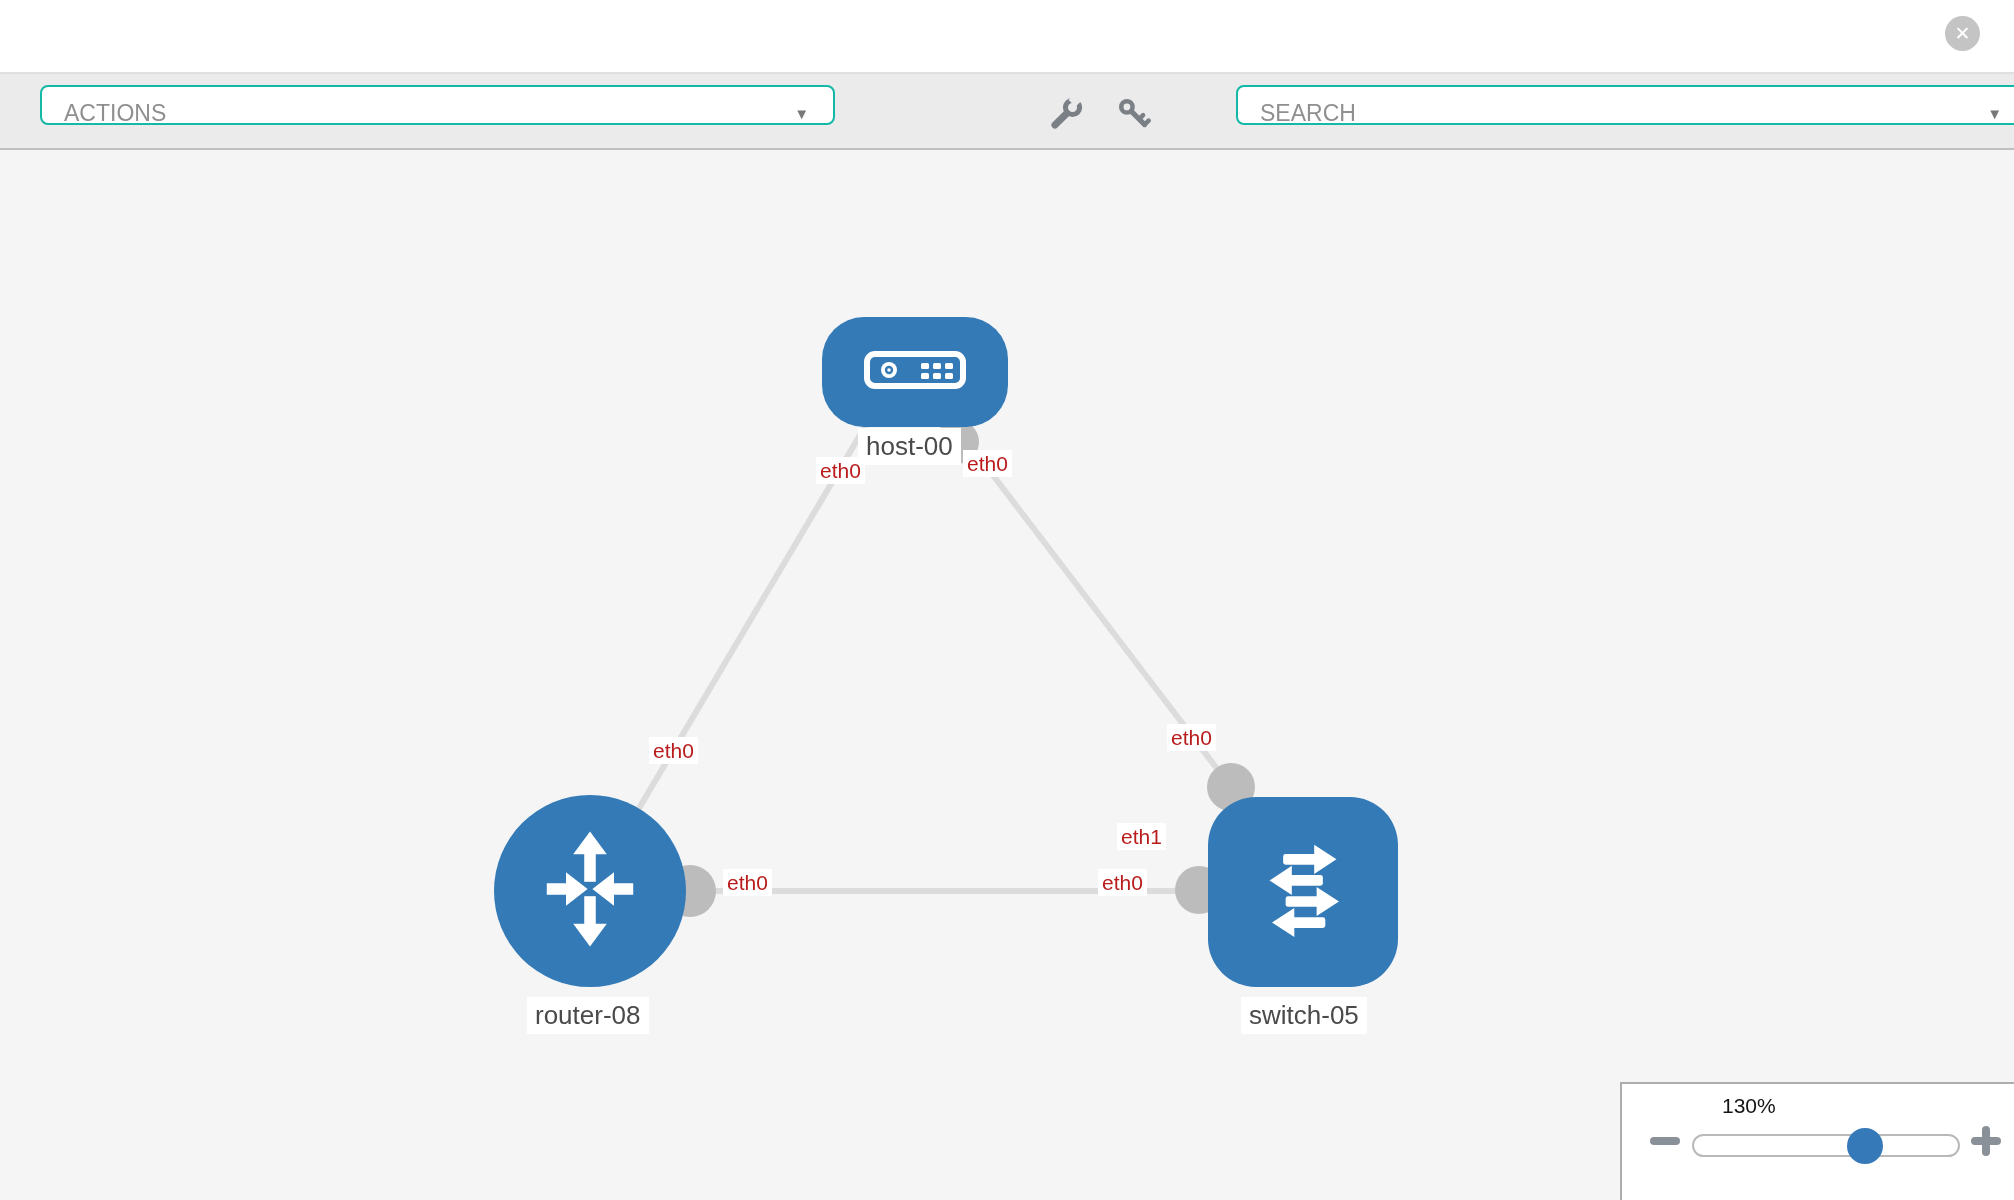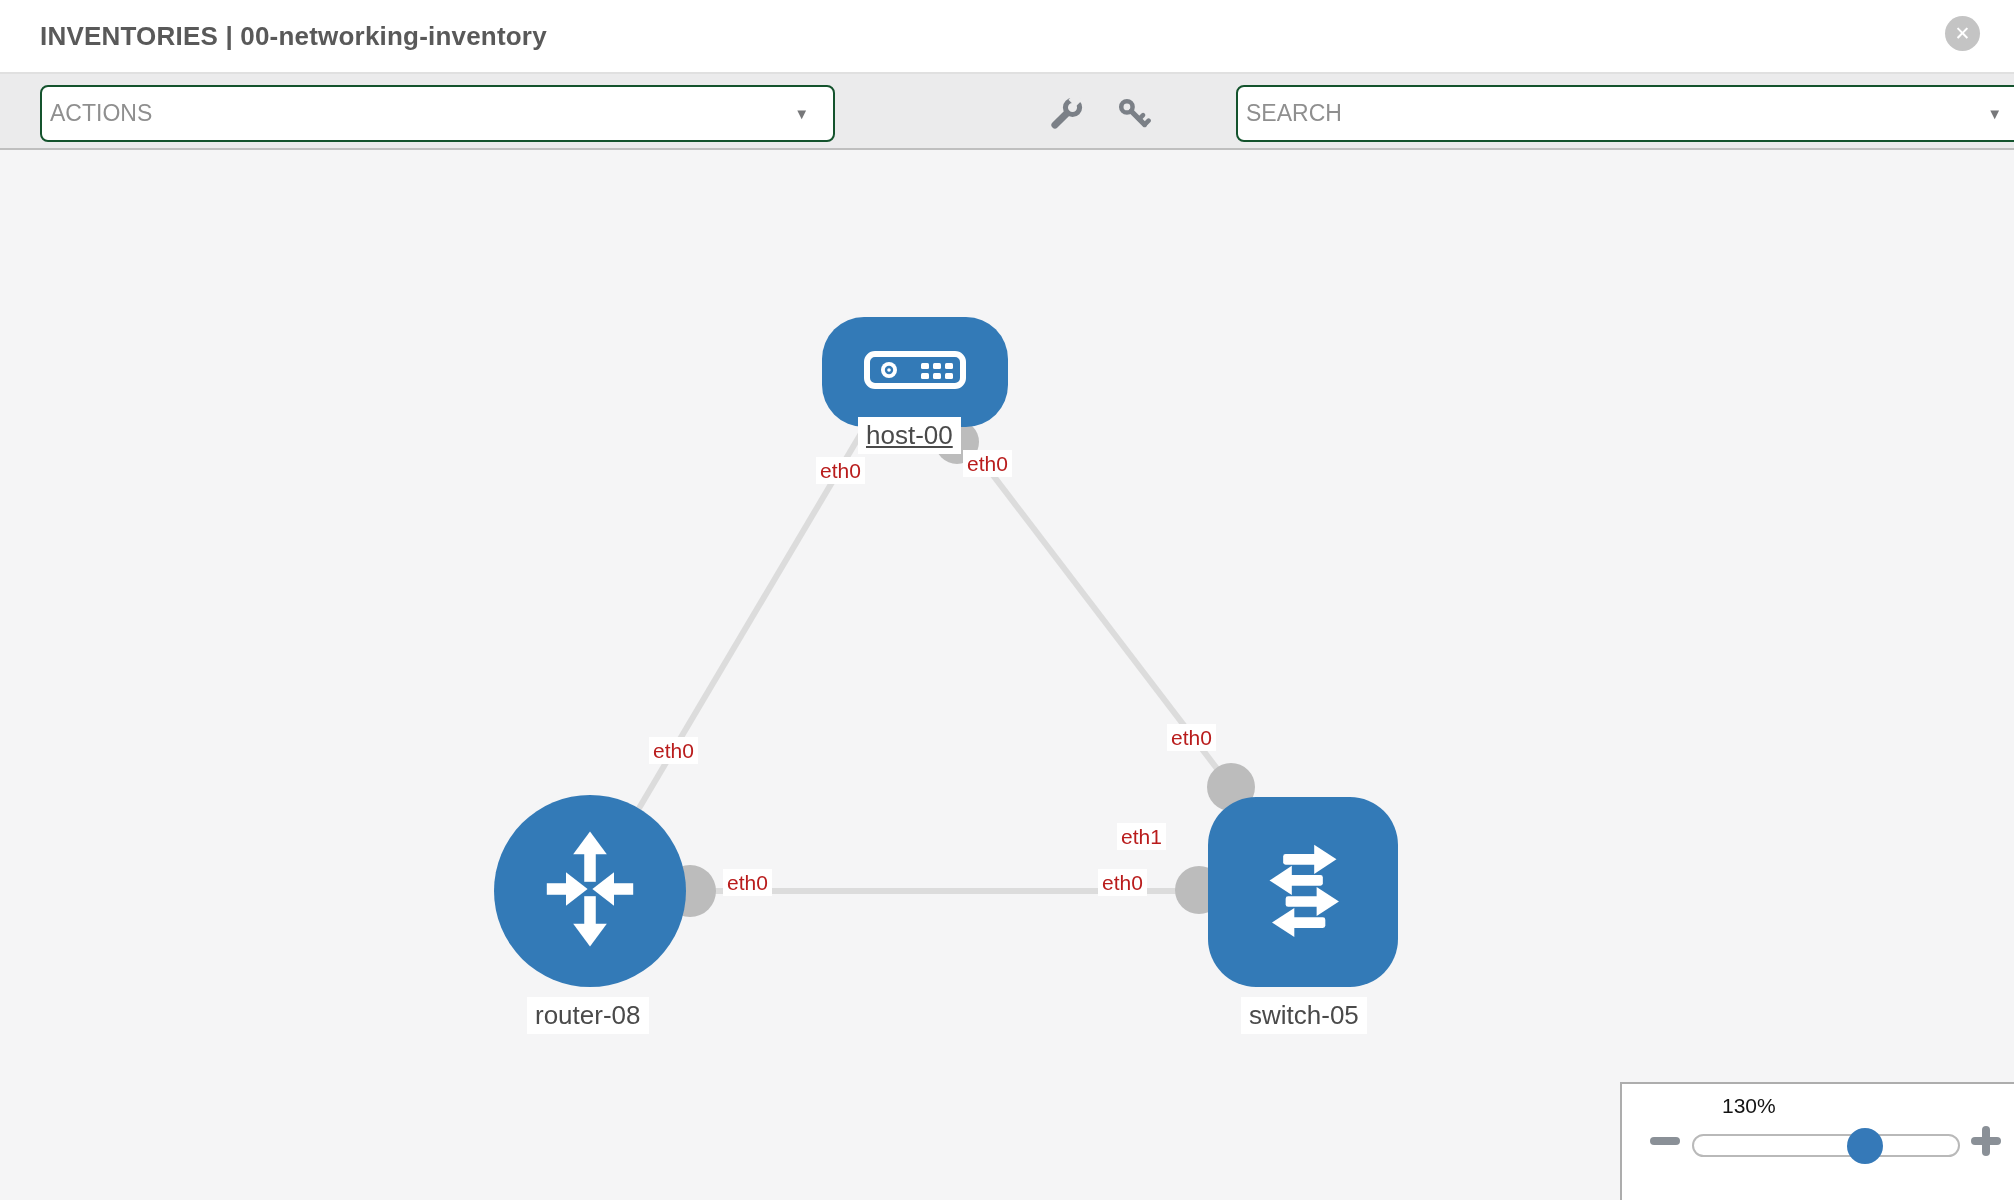--- a/index.html
+++ b/index.html
@@ -21,23 +21,23 @@
     position:absolute;left:1945px;top:16px;width:35px;height:35px;border-radius:50%;
     background:#c4c4c4;color:#ffffff;text-align:center;line-height:35px;
     font-size:19px;font-weight:700;cursor:pointer;
   }
   
   .toolbar{
     position:absolute;left:0;top:74px;width:2014px;height:76px;
     background:#ebebec;border-bottom:2px solid #bfbfbf;box-sizing:border-box;
   }
   .select-box{
-    position:absolute;top:11px;height:57px;background:#ffffff;
-    border:2px solid #14532d;border-radius:8px;box-sizing:border-box;
-    font-size:23px;color:#8f8f8f;line-height:53px;padding-left:8px;
+    position:absolute;top:11px;height:40px;background:#ffffff;
+    border:2px solid #14b8a6;border-radius:8px;box-sizing:border-box;
+    font-size:23px;color:#8f8f8f;line-height:53px;padding-left:22px;
   }
   .select-caret{
     position:absolute;right:24px;top:0;height:53px;line-height:53px;
     font-size:15px;color:#77787a;
   }
   .tool-icon{position:absolute;top:23px;width:34px;height:34px;cursor:pointer;}
   
   .links-layer{position:absolute;left:0;top:0;width:2014px;height:1200px;}
   .node{position:absolute;background:#337ab7;display:flex;align-items:center;justify-content:center;}
   .node-host{left:822px;top:317px;width:186px;height:110px;border-radius:42px;}
@@ -71,21 +71,20 @@
   }
   .zoom-thumb{
     position:absolute;left:225px;top:44px;width:36px;height:36px;border-radius:50%;
     background:#3579b8;cursor:grab;
   }
 </style>
 </head>
 <body>
 
 <div class="header">
-  <div class="header-title">INVENTORIES | 00-networking-inventory</div>
   <div class="close-btn">✕</div>
 </div>
 
 <div class="toolbar">
   <div class="select-box" style="left:40px;width:795px;">
     <span>ACTIONS</span>
     <span class="select-caret">▼</span>
   </div>
 
   <div class="tool-icon" style="left:1049px;">
@@ -164,21 +163,21 @@
         <polygon points="23,42.3 41,30.5 41,54"></polygon>
         <rect x="36" y="55" width="30" height="8.6" rx="2"></rect>
         <polygon points="79,59.3 61,47.5 61,71"></polygon>
         <rect x="40" y="72" width="28" height="8.6" rx="2"></rect>
         <polygon points="25,76.3 43,64.5 43,88"></polygon>
       </g>
     </svg>
   </span>
 </div>
 
-<div class="node-label" style="left:858px;top:417px;text-decoration:underline;">host-00</div>
+<div class="node-label" style="left:858px;top:428px;">host-00</div>
 <div class="node-label" style="left:527px;top:997px;">router-08</div>
 <div class="node-label" style="left:1241px;top:997px;">switch-05</div>
 
 <div class="iface-label" style="left:816px;top:457px;">eth0</div>
 <div class="iface-label" style="left:963px;top:450px;">eth0</div>
 <div class="iface-label" style="left:649px;top:737px;">eth0</div>
 <div class="iface-label" style="left:1167px;top:724px;">eth0</div>
 <div class="iface-label" style="left:723px;top:869px;">eth0</div>
 <div class="iface-label" style="left:1098px;top:869px;">eth0</div>
 <div class="iface-label" style="left:1117px;top:823px;">eth1</div>

